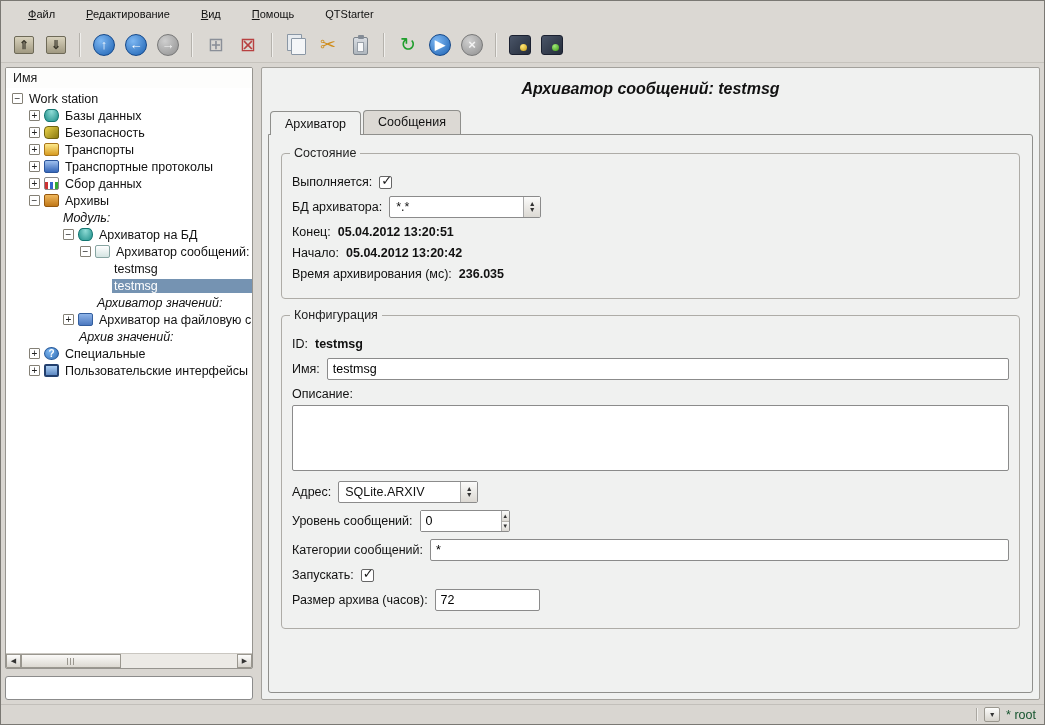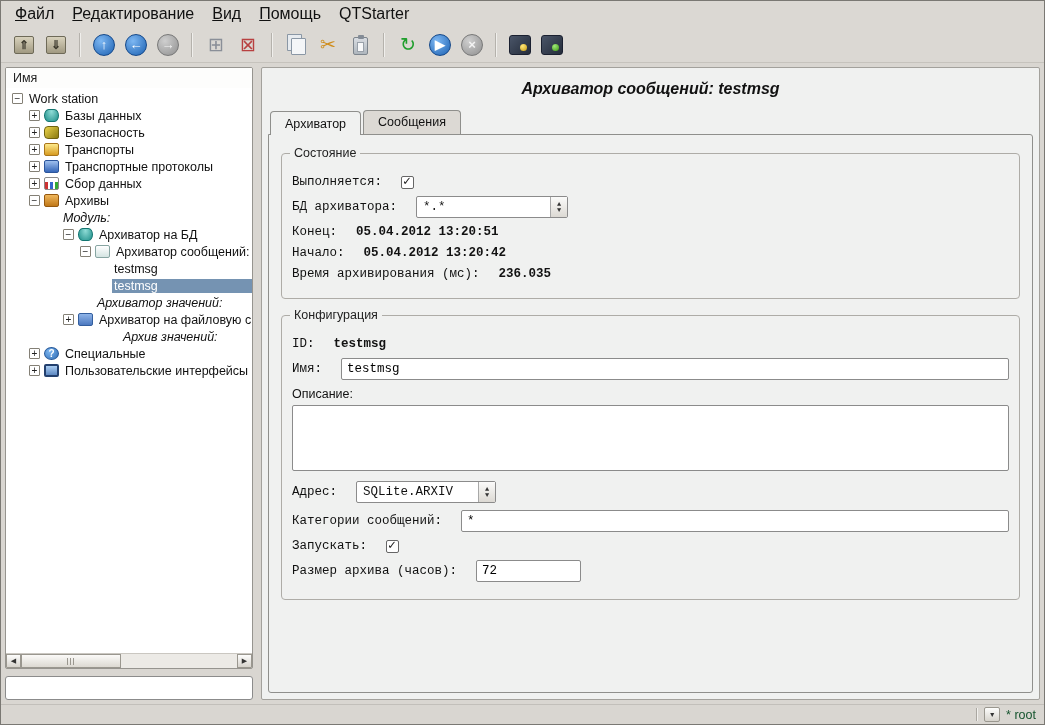--- a/index.html
+++ b/index.html
@@ -5,21 +5,21 @@
   * { box-sizing: border-box; margin: 0; padding: 0; }
   html,body { background:#b0aeaa; }
   .window {
     position: relative; width: 1045px; height: 725px;
     background: #d9d6d1; border: 1px solid #7a7873; overflow: hidden;
     font-family: "Liberation Sans", "DejaVu Sans", sans-serif; font-size: 12.5px; color:#111;
   }
   
   .menubar { height: 26px; display:flex; align-items:center; padding-left:6px; gap:2px;
              background:#dbd8d3; }
-  .menu-item { padding:4px 8px; font-size:16px; cursor:default; }
+  .menu-item { padding:4px 8px; font-size:11px; cursor:default;margin-left:13px; }
   .menu-item .accel { text-decoration: underline; }
   
   .toolbar { height: 36px; display:flex; align-items:center; padding-left:8px; gap:2px;
              background:#dbd8d3; border-bottom:1px solid #c6c3bd; }
   .tb-sep { width:0; height:24px; border-left:1px solid #b5b2ac; border-right:1px solid #f0efec; margin:0 6px; }
   .tb-btn { width:30px; height:30px; display:flex; align-items:center; justify-content:center;
             background:transparent; border:none; cursor:default; }
   .ic-box { width:20px; height:18px; border:1px solid #6e6a58; border-radius:2px;
             background:linear-gradient(#d8d2bc,#a19a82); display:flex; align-items:center; justify-content:center;
             font-size:12px; color:#3d3a2e; font-weight:bold; }
@@ -88,21 +88,21 @@
               display:flex; flex-direction:column; padding-top:8px; overflow:hidden; }
   .panel-title { text-align:center; font-weight:bold; font-style:italic; font-size:16px; margin:4px 0 12px; }
   .tabs { display:flex; margin-left:8px; position:relative; z-index:2; }
   .tab { padding:4px 14px; border:1px solid #8f8f8c; border-bottom:none; border-radius:4px 4px 0 0;
          background:#dcd9d4; margin-right:2px; font-size:12.5px; cursor:default; }
   .tab.active { background:#f0f1f0; position:relative; top:1px; padding-top:5px; }
   .tab-frame { flex:1 1 auto; border:1px solid #8f8f8c; margin:0 6px 6px; border-radius:0 3px 3px 3px;
                padding:14px 10px 10px; background:#f0f1f0; overflow:hidden; }
   .group { position:relative; border:1px solid #aeaca7; border-radius:4px; margin:4px 2px 16px; padding:14px 10px 10px; }
   .group-title { position:absolute; top:-8px; left:8px; background:#f0f1f0; padding:0 4px; font-size:12.5px; color:#222; }
-  .frow { display:flex; align-items:center; margin:7px 0; gap:19px;font-family:Liberation Mono, monospace; }
+  .frow { display:flex; align-items:center; margin:7px 0; gap:7px; }
   .frow label { flex:0 0 auto; }
   .bval { font-weight:bold; }
   .checkbox { width:13px; height:13px; border:1px solid #666; border-radius:2px; background:#fff; position:relative; flex:0 0 auto; }
   .checkbox.checked::after { content:"✓"; position:absolute; top:-4px; left:1px; font-size:13px; font-weight:bold; color:#1a1a1a; }
   .txt { height:22px; border:1px solid #8b8b8b; border-radius:2px; padding:0 5px; background:#fff;
          font-family:inherit; font-size:12.5px; }
   .stretch { flex:1 1 auto; }
   textarea.txt { width:100%; height:66px; resize:none; padding:3px 5px; }
   .combo { display:inline-flex; align-items:stretch; height:22px; border:1px solid #8b8b8b; border-radius:2px;
            background:#fff; cursor:default; flex:0 0 auto; }
@@ -258,21 +258,21 @@
             </div>
             <div class="trow" style="padding-left: 74px;">
               <span class="exp exp-none"></span>
               <span class="tlabel it">Архиватор значений:</span>
             </div>
             <div class="trow" style="padding-left: 57px;">
               <span class="exp">+</span>
               <span class="ti folder-icon"></span>
               <span class="tlabel">Архиватор на файловую систему</span>
             </div>
-            <div class="trow" style="padding-left: 56px; margin-left: 44px;">
+            <div class="trow" style="padding-left: 56px;">
               <span class="exp exp-none"></span>
               <span class="tlabel it">Архив значений:</span>
             </div>
             <div class="trow" style="padding-left: 23px;">
               <span class="exp">+</span>
               <span class="ti special-icon"></span>
               <span class="tlabel">Специальные</span>
             </div>
             <div class="trow" style="padding-left: 23px;">
               <span class="exp">+</span>
@@ -353,20 +353,30 @@
           <textarea class="txt" style=""></textarea>
 
           <div class="frow">
             <label>Адрес:</label>
             <span class="combo" style="width:140px">
               <span class="combo-val">SQLite.ARXIV</span>
               <span class="combo-arrows"></span>
             </span>
           </div>
 
+          <div class="frow">
+            <label>Уровень сообщений:</label>
+            <span class="spinbox" style="width:90px">
+              <input class="spin-input" value="0" style="">
+              <span class="spin-btns">
+                <span class="su"></span>
+                <span class="sd"></span>
+              </span>
+            </span>
+          </div>
 
           <div class="frow">
             <label>Категории сообщений:</label>
             <input class="txt stretch" value="*" style="">
           </div>
 
           <div class="frow">
             <label>Запускать:</label>
             <span class="checkbox checked"></span>
           </div>

